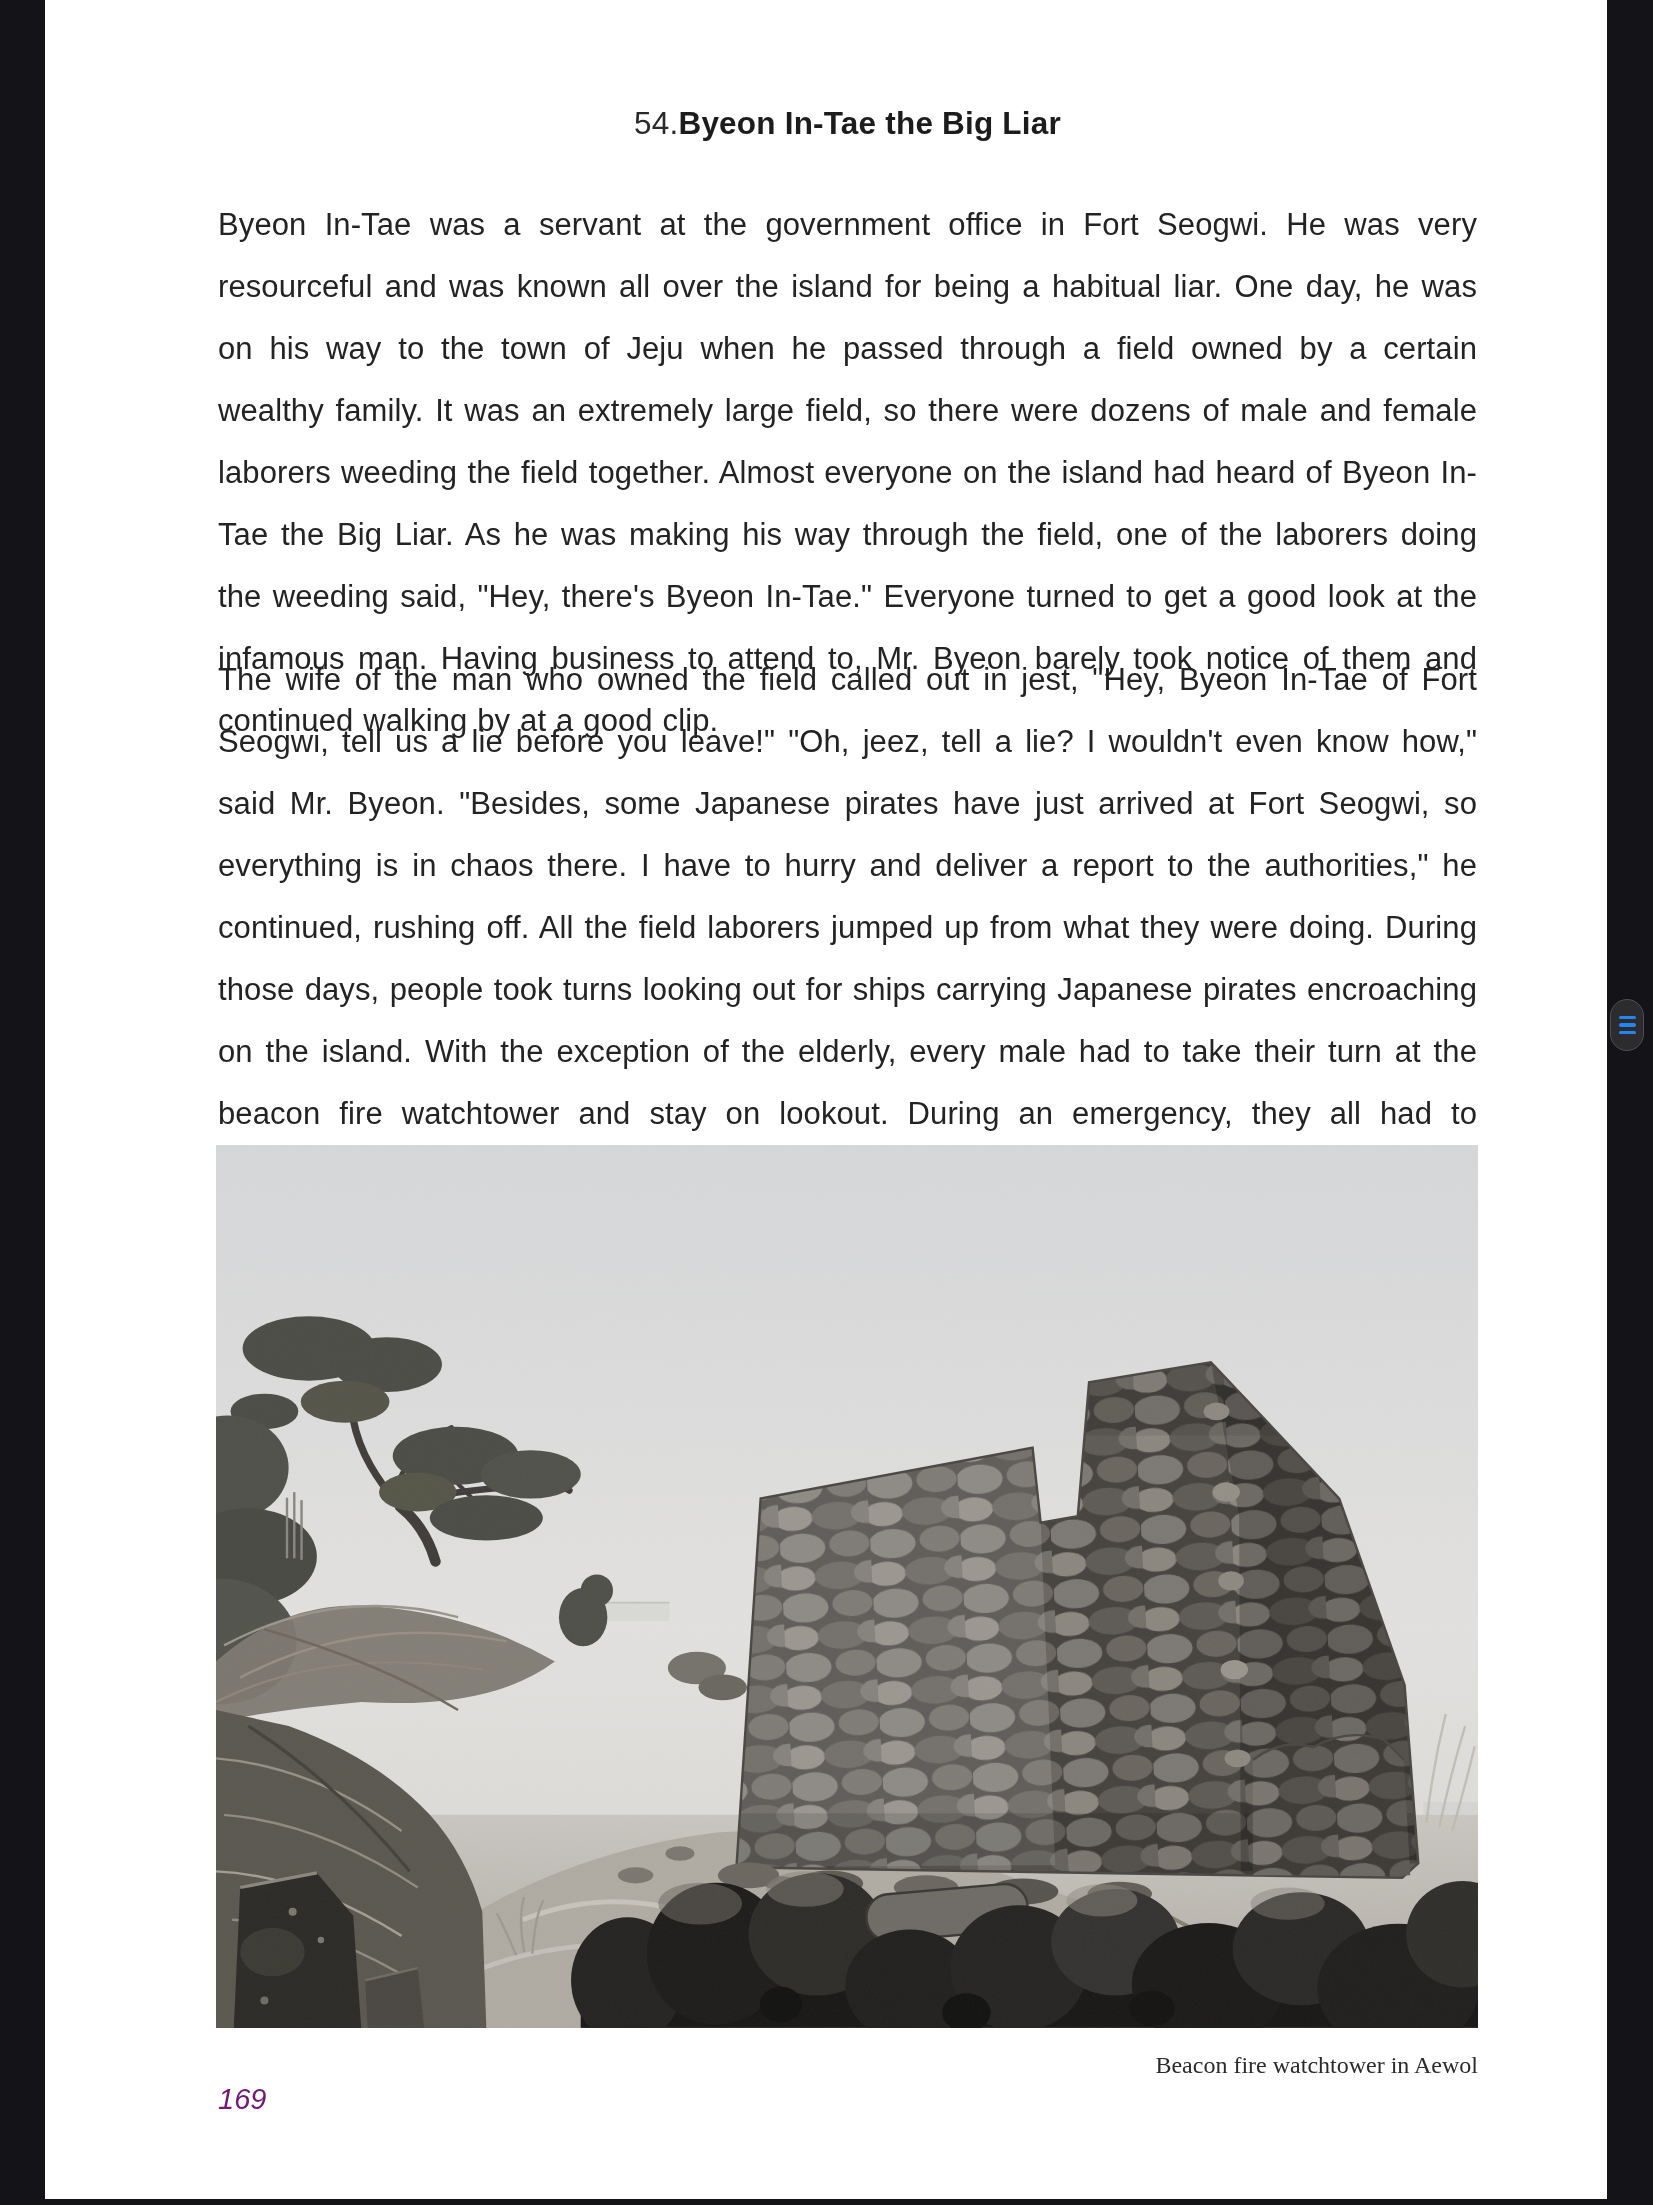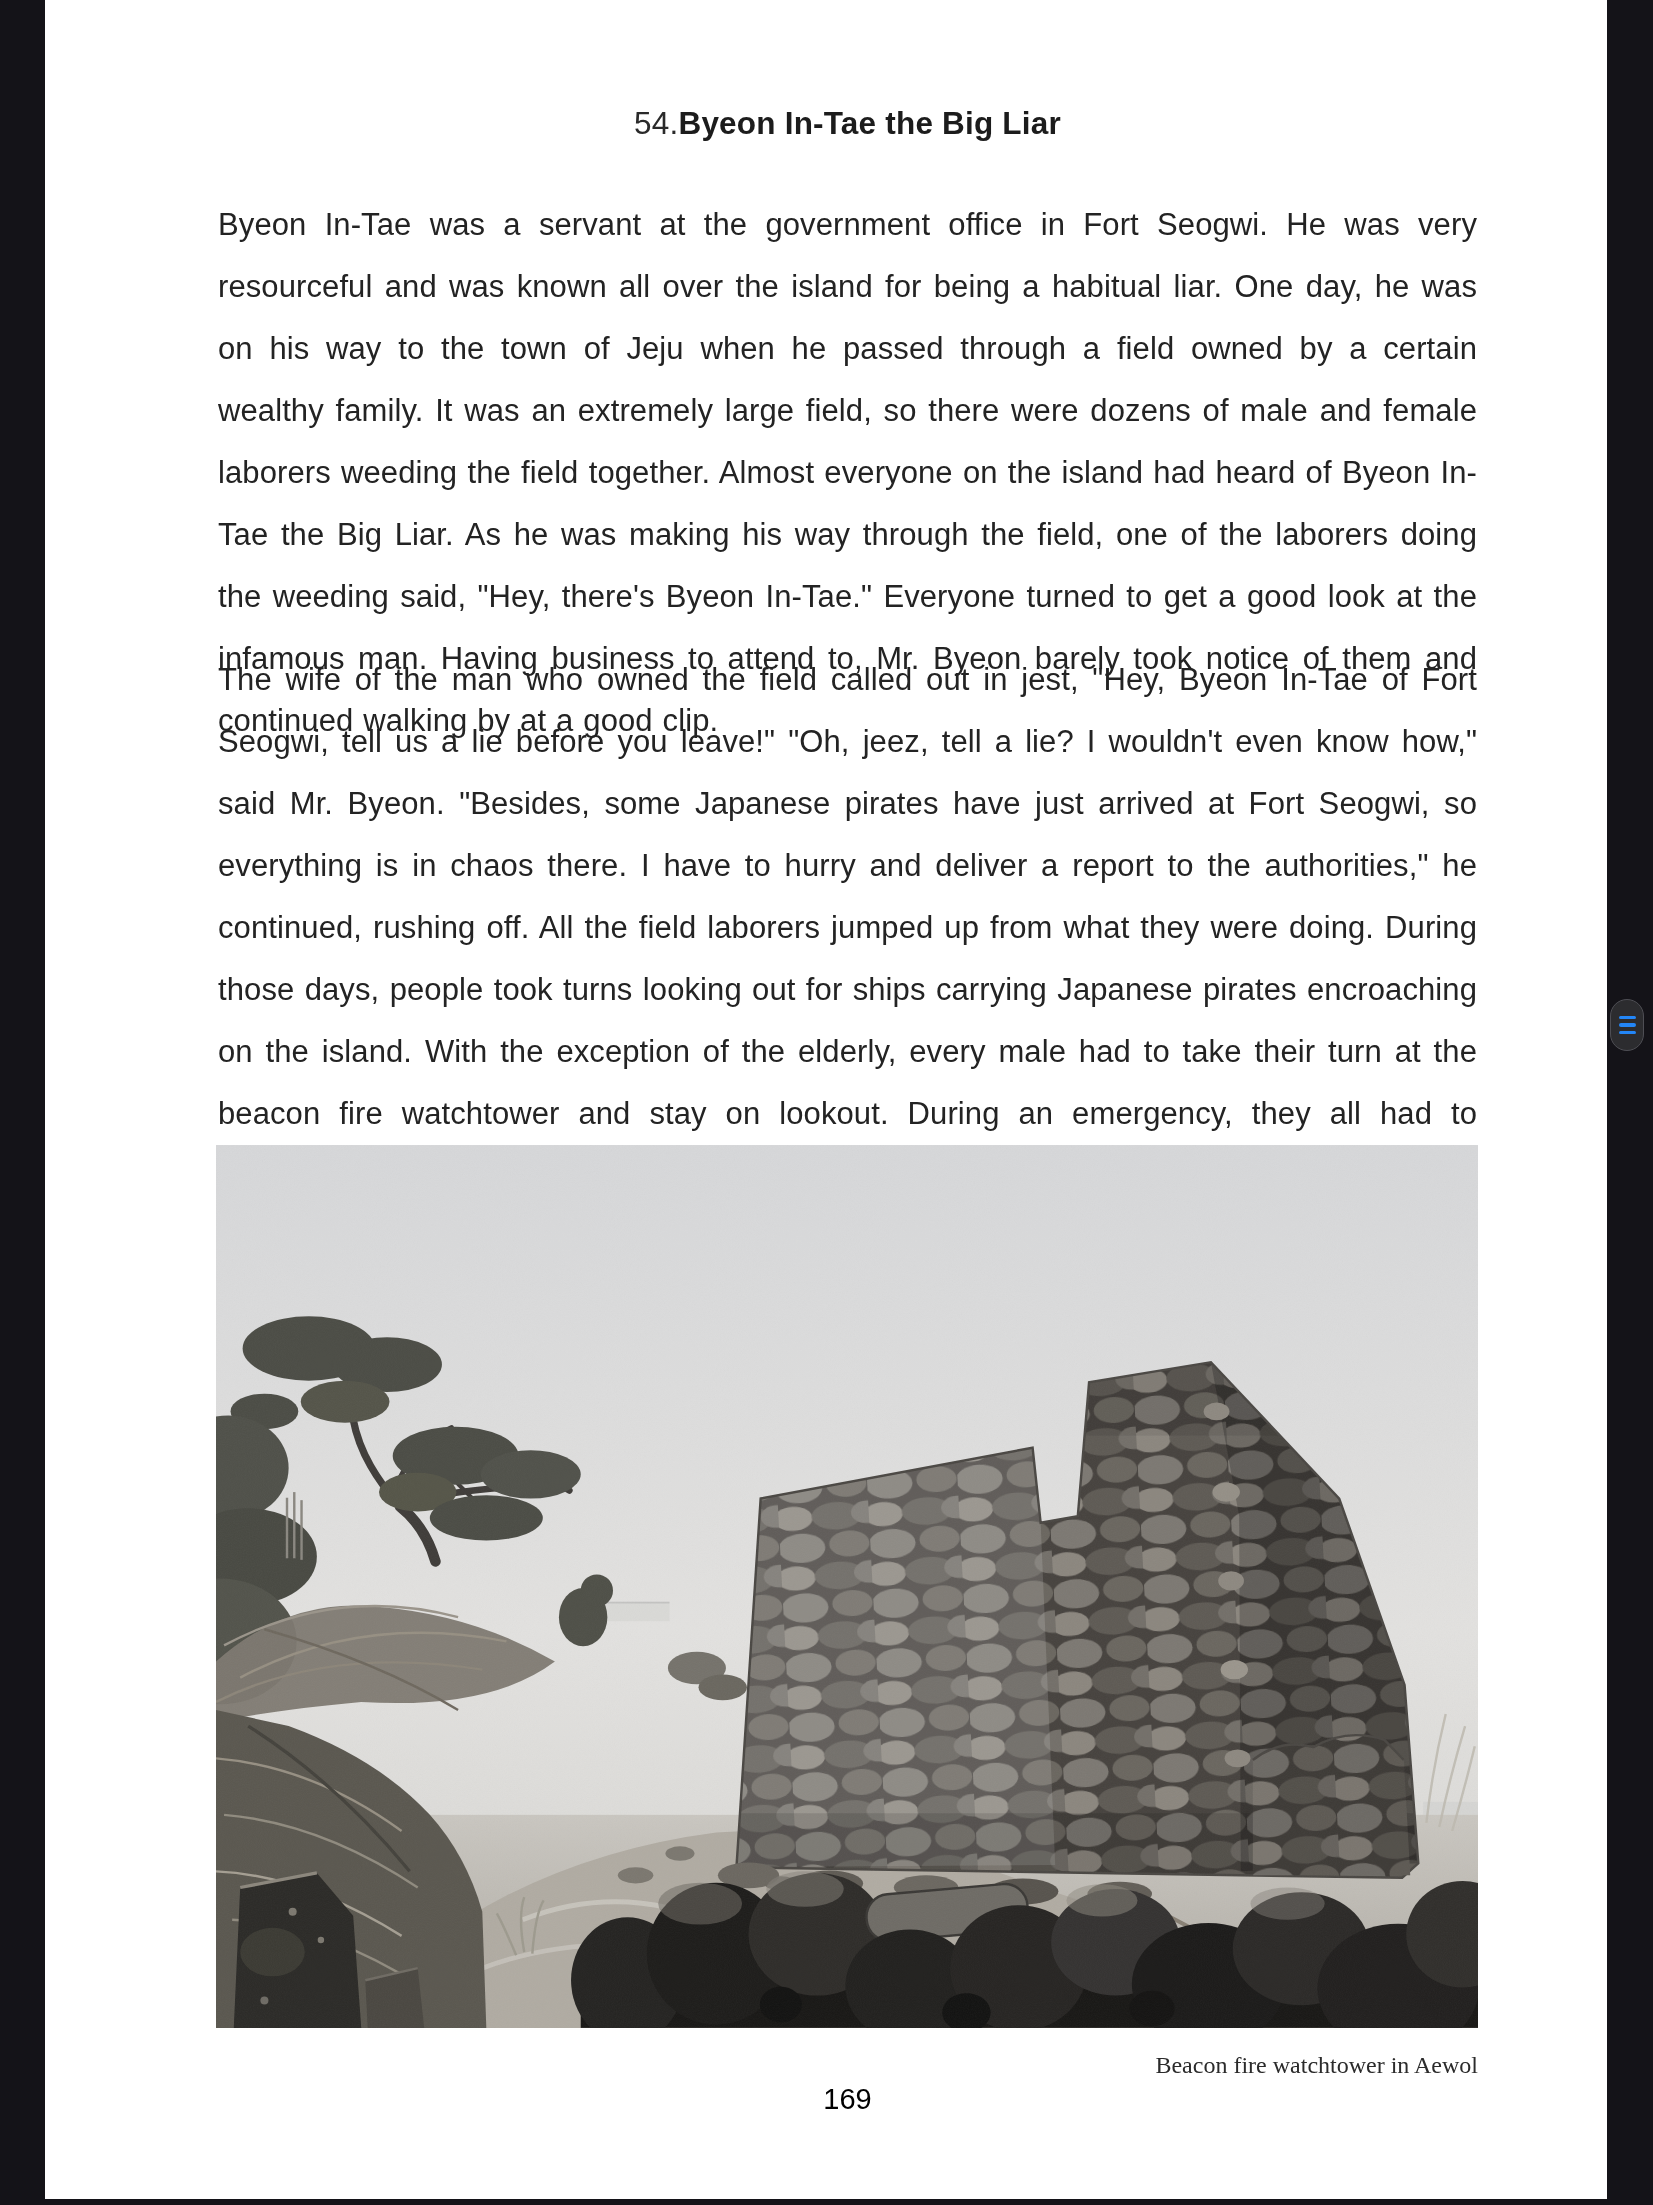--- a/index.html
+++ b/index.html
@@ -36,21 +36,21 @@
     margin:0;overflow:hidden;background:#dddddf;
   }
   .photo-caption{
     position:absolute;left:171px;top:2052px;width:1262px;
     text-align:right;
     font-family:"Liberation Serif",serif;
     font-size:24px;color:#2b2b2b;
   }
   .page-number{
     position:absolute;left:173px;top:2083px;width:1259px;
-    text-align:center;font-size:29px;font-weight:300;color:#000000;
+    text-align:left;font-size:29px;font-weight:300;color:#701a75;font-style:italic;
   }
   .menu-pill{
     position:absolute;left:1610px;top:999px;width:34px;height:52px;
     box-sizing:border-box;
     background:#2c2c2f;border:1.6px solid #4e4e54;border-radius:18px;
     display:flex;flex-direction:column;align-items:center;justify-content:center;
     gap:4px;cursor:pointer;
   }
   .menu-bar{width:17px;height:3.6px;border-radius:2.4px;background:#2386f7;}
 </style>

